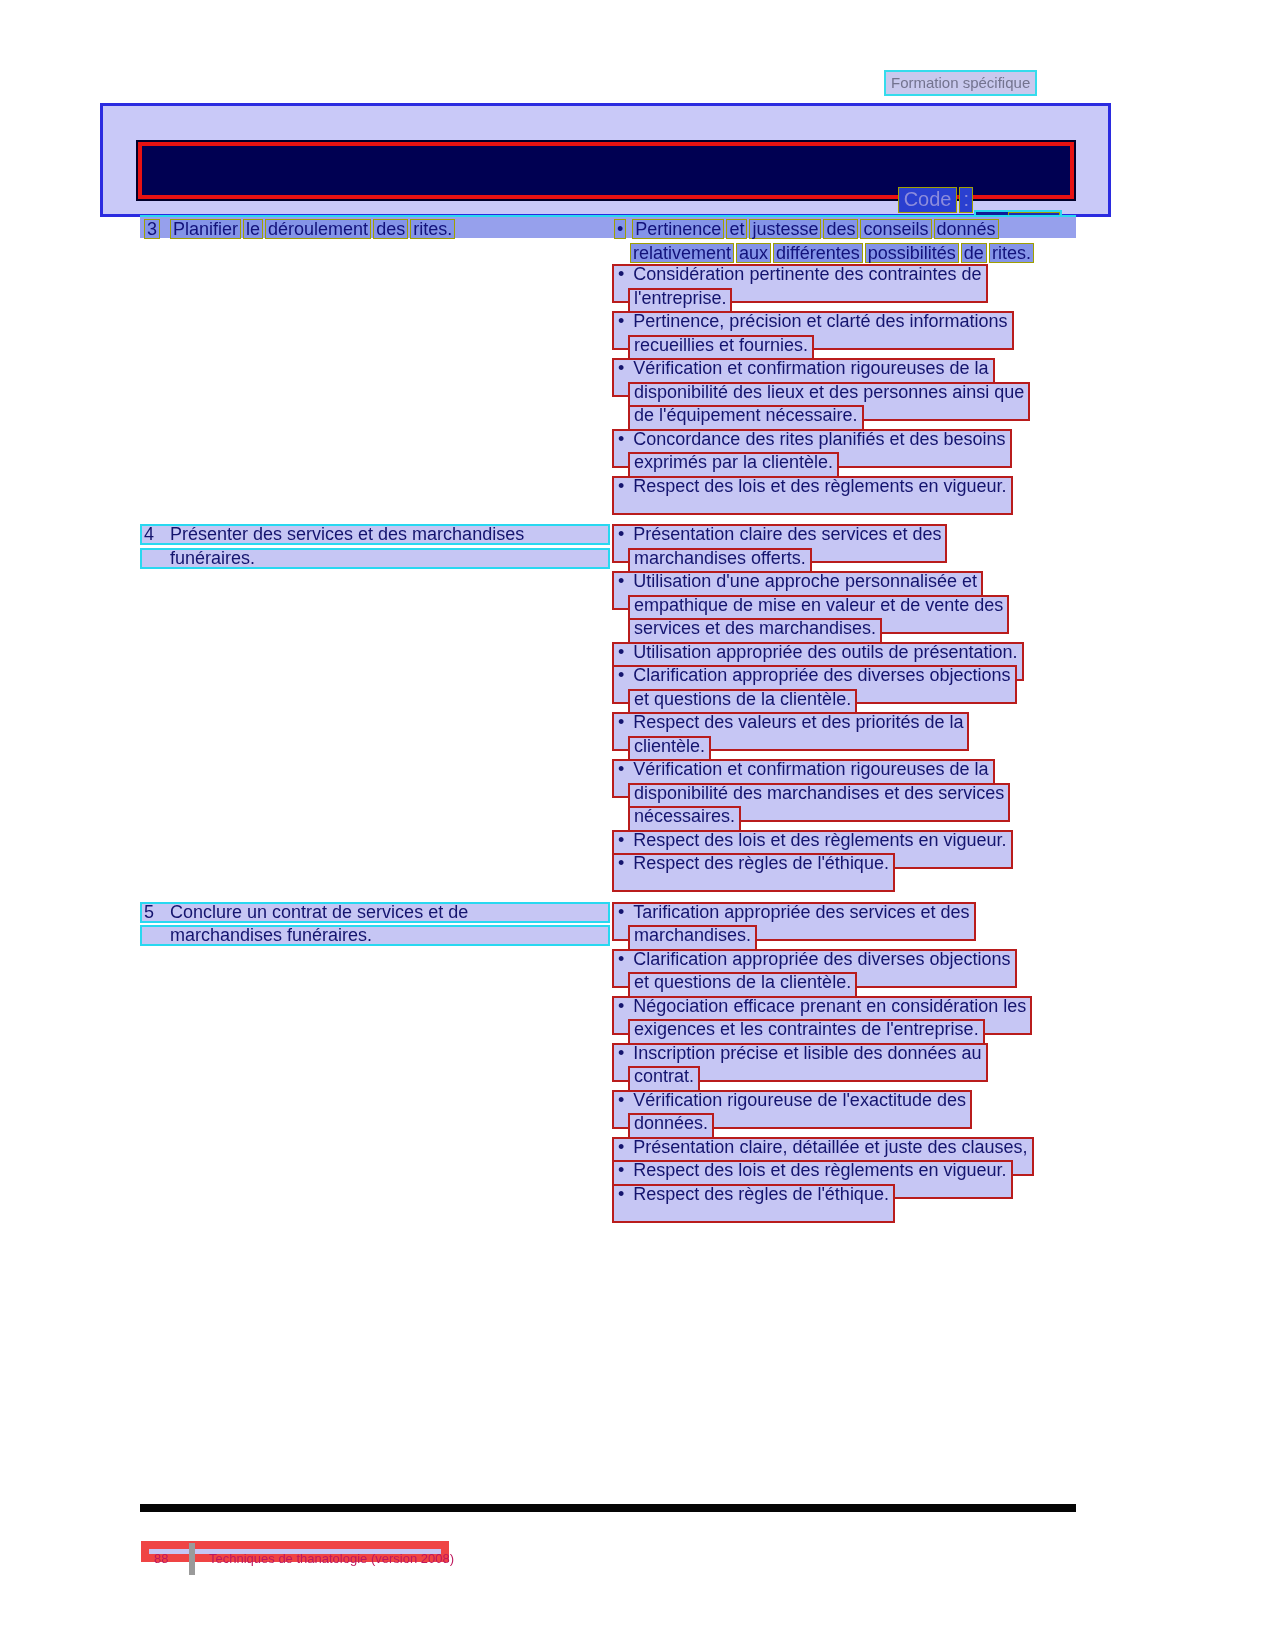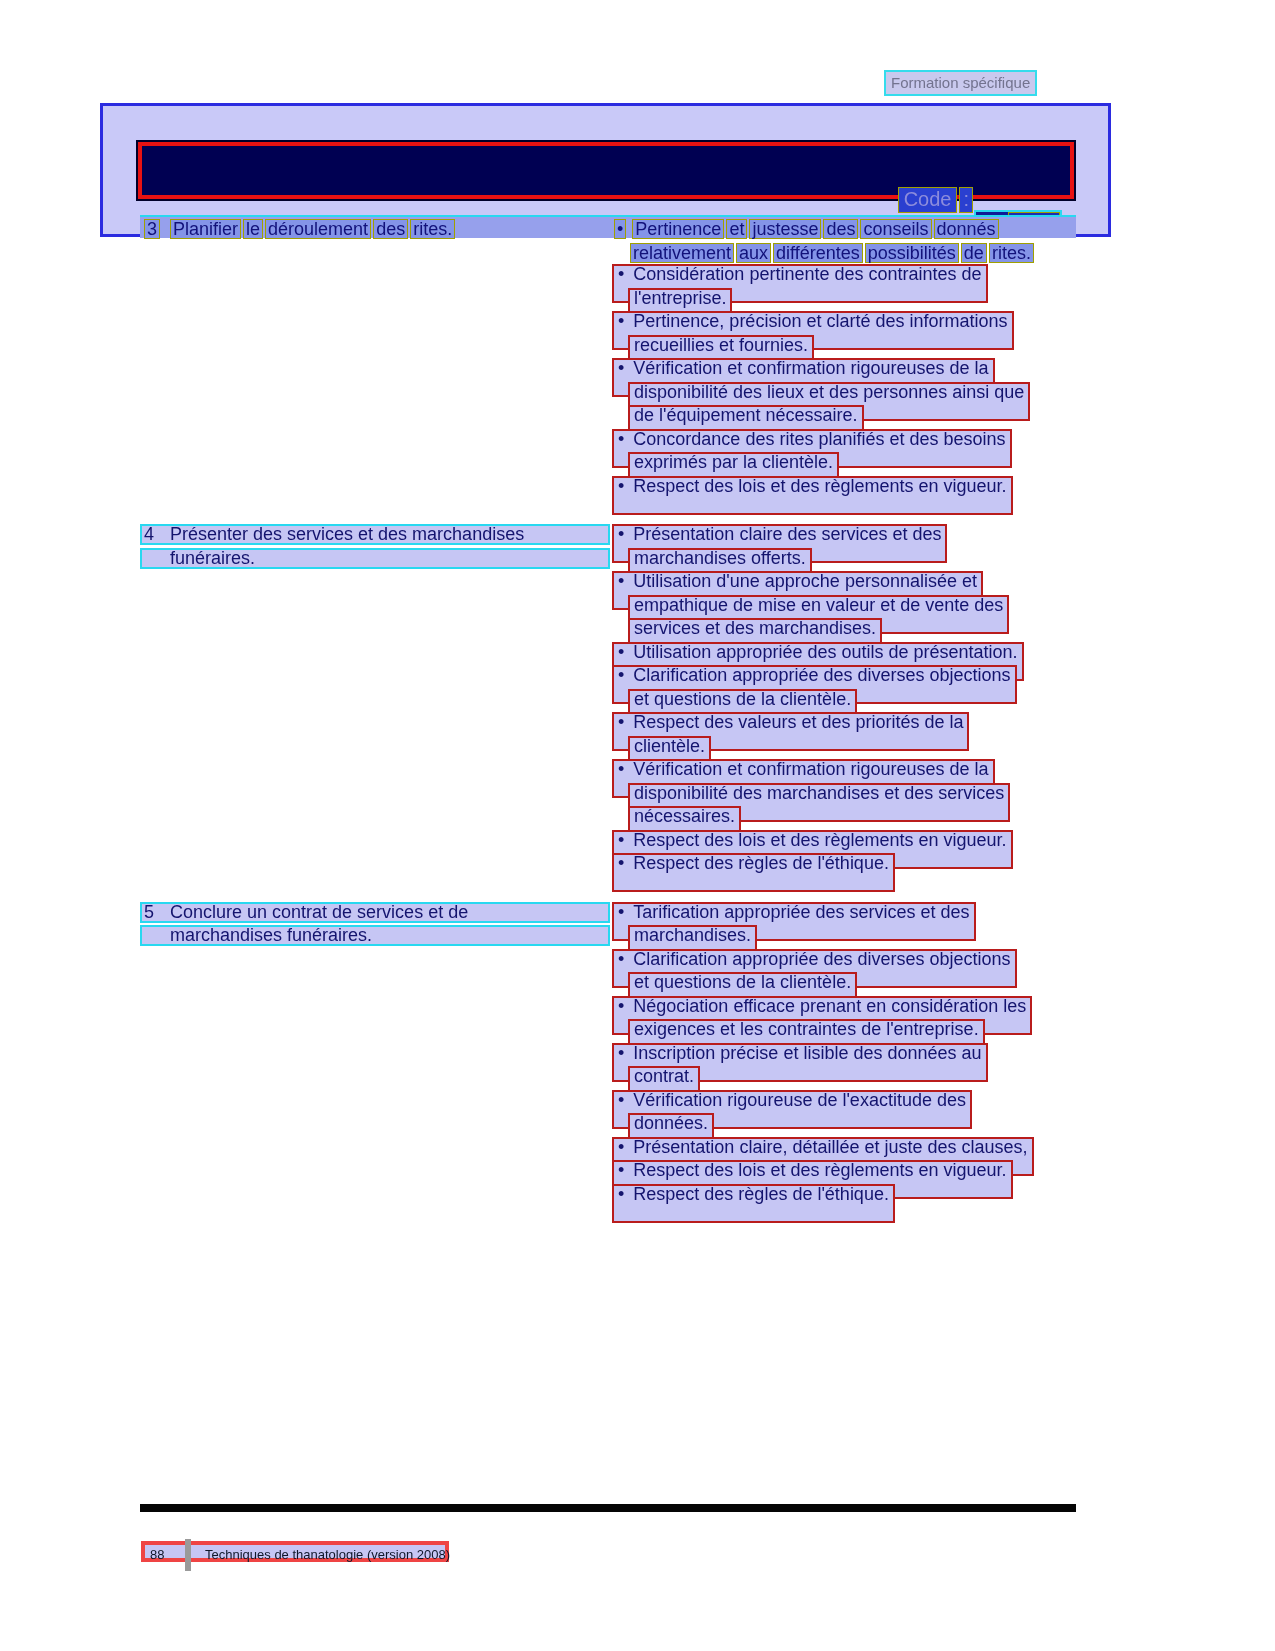--- a/index.html
+++ b/index.html
@@ -8,21 +8,21 @@
 
   
   .section-label {
     position:absolute; left:884px; top:70px; height:22px; line-height:21px;
     padding:0 5px; background:#c9c9ee; border:2px solid #35dcec;
     color:#73738f; font-size:15px; white-space:nowrap;
   }
 
   
   .panel {
-    position:absolute; left:100px; top:103px; width:1011px; height:134px;
+    position:absolute; left:100px; top:103px; width:1011px; height:114px;
     box-sizing:border-box; background:#c9c9f8; border:3px solid #2b2be0;
   }
   
   .title-bar {
     position:absolute; left:35px; top:36px; width:936px; height:57px;
     box-sizing:border-box; background:#000052; border:4px solid #e81212;
     outline:2px solid #00002a;
   }
   .code-row {
     position:absolute; right:8px; top:16px; display:flex; align-items:center;
@@ -69,22 +69,22 @@
     display:inline-block; box-sizing:border-box; border:1px solid #a0a000;
     background:#8494e8; padding:0 2px; margin-right:2px; height:20px; line-height:18px;
     color:#12127a;
   }
   .bullet.word { margin-right:6px; }
 
   
   .footer-rule { position:absolute; left:140px; top:1504px; width:936px; height:8px; background:#050505; }
   .footer-line {
     position:absolute; left:141px; top:1541px; width:308px; height:21px;
-    box-sizing:border-box; border:4px solid #ef4444; background:#c6c6f4;
-    font-size:13px; color:#0f172a;
+    box-sizing:border-box; border:8px solid #ef4444; background:#c6c6f4;
+    font-size:13px; color:#be185d;
   }
   .page-num { position:absolute; left:5px; top:2px; }
   .footer-divider { position:absolute; left:40px; top:-6px; width:6px; height:32px; background:#9a9a9a; }
   .footer-source { position:absolute; left:60px; top:2px; white-space:nowrap; }
 </style>
 </head>
 <body>
 
 <div class="page">
 

